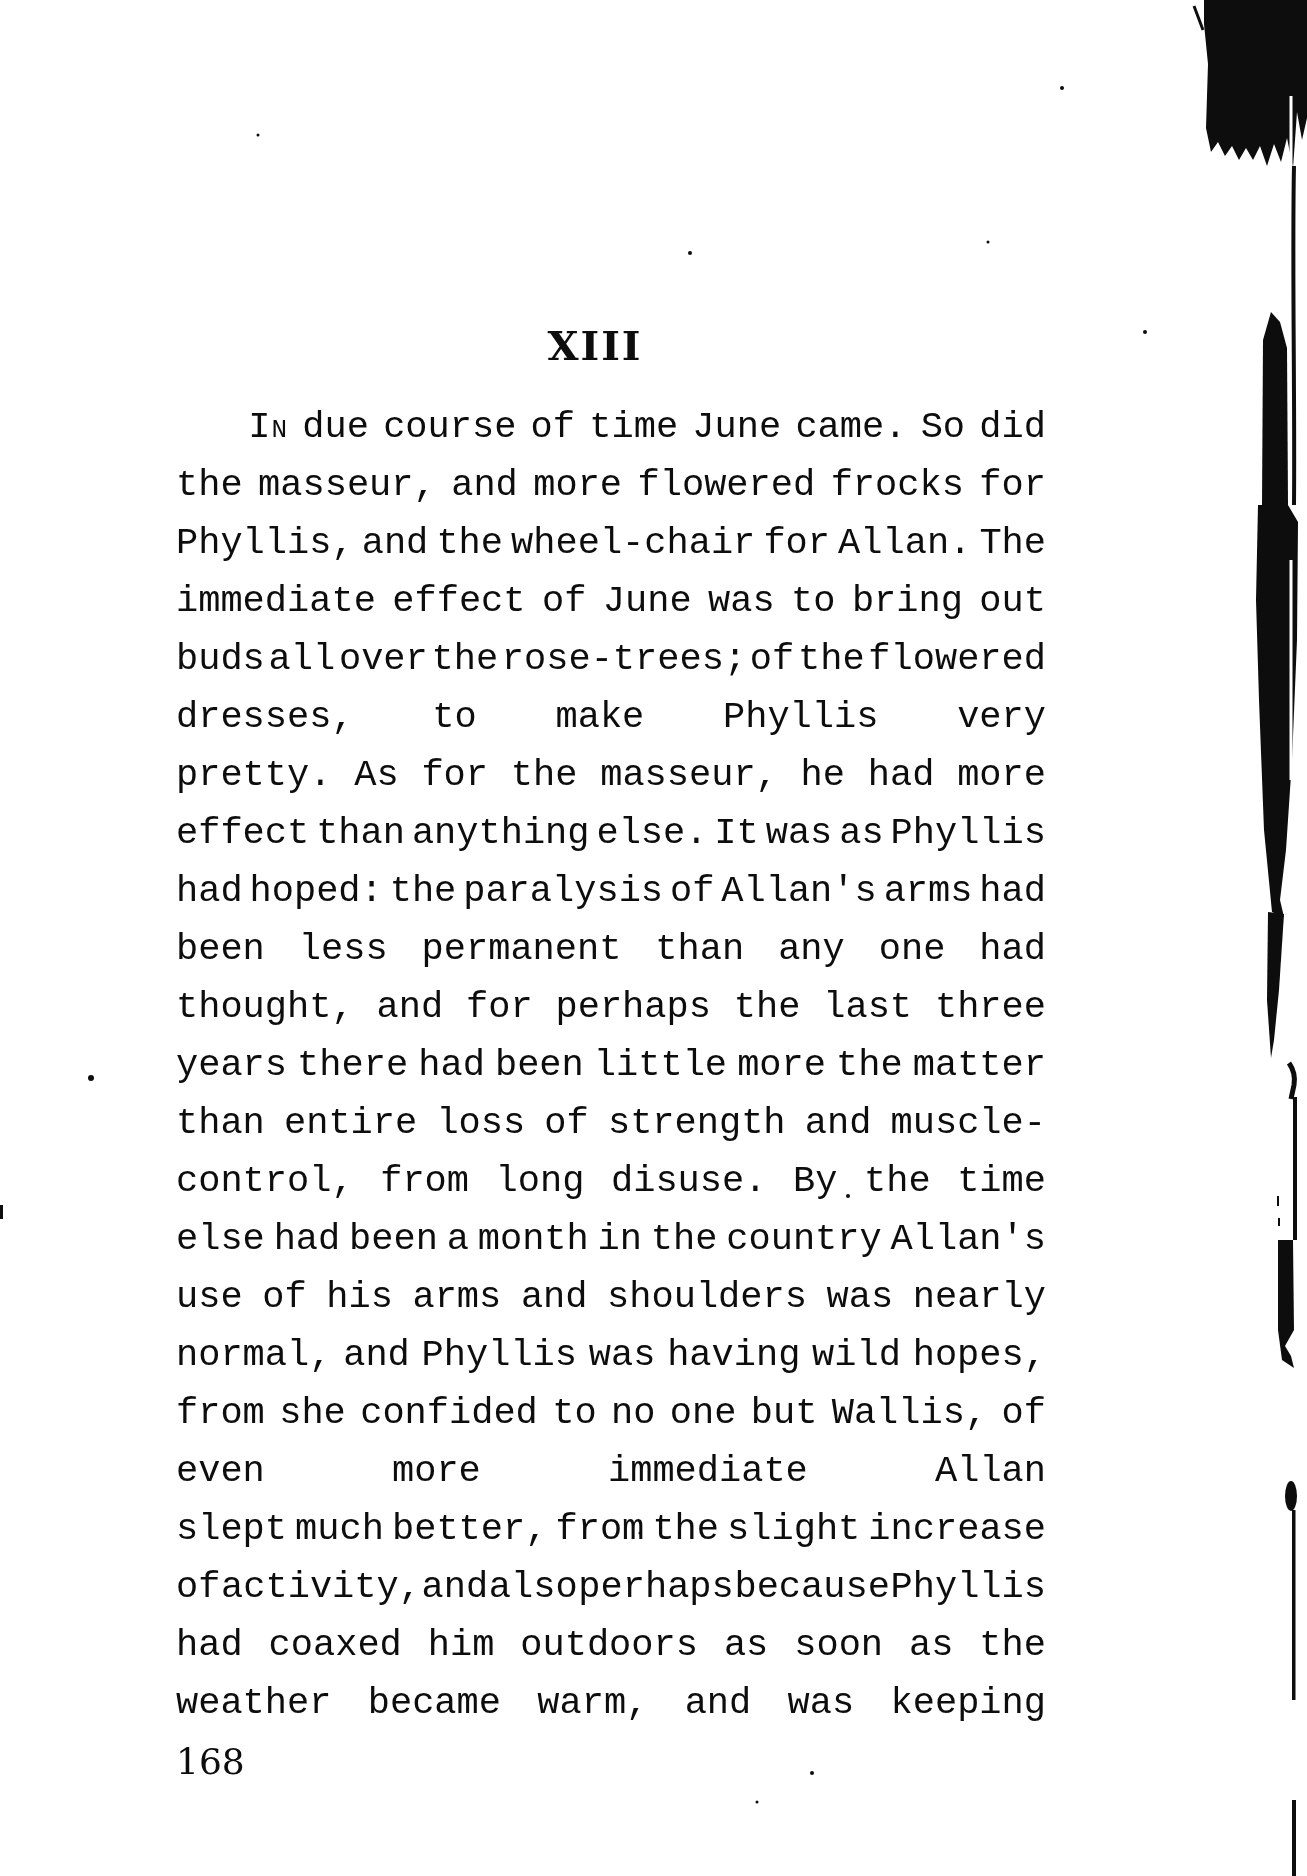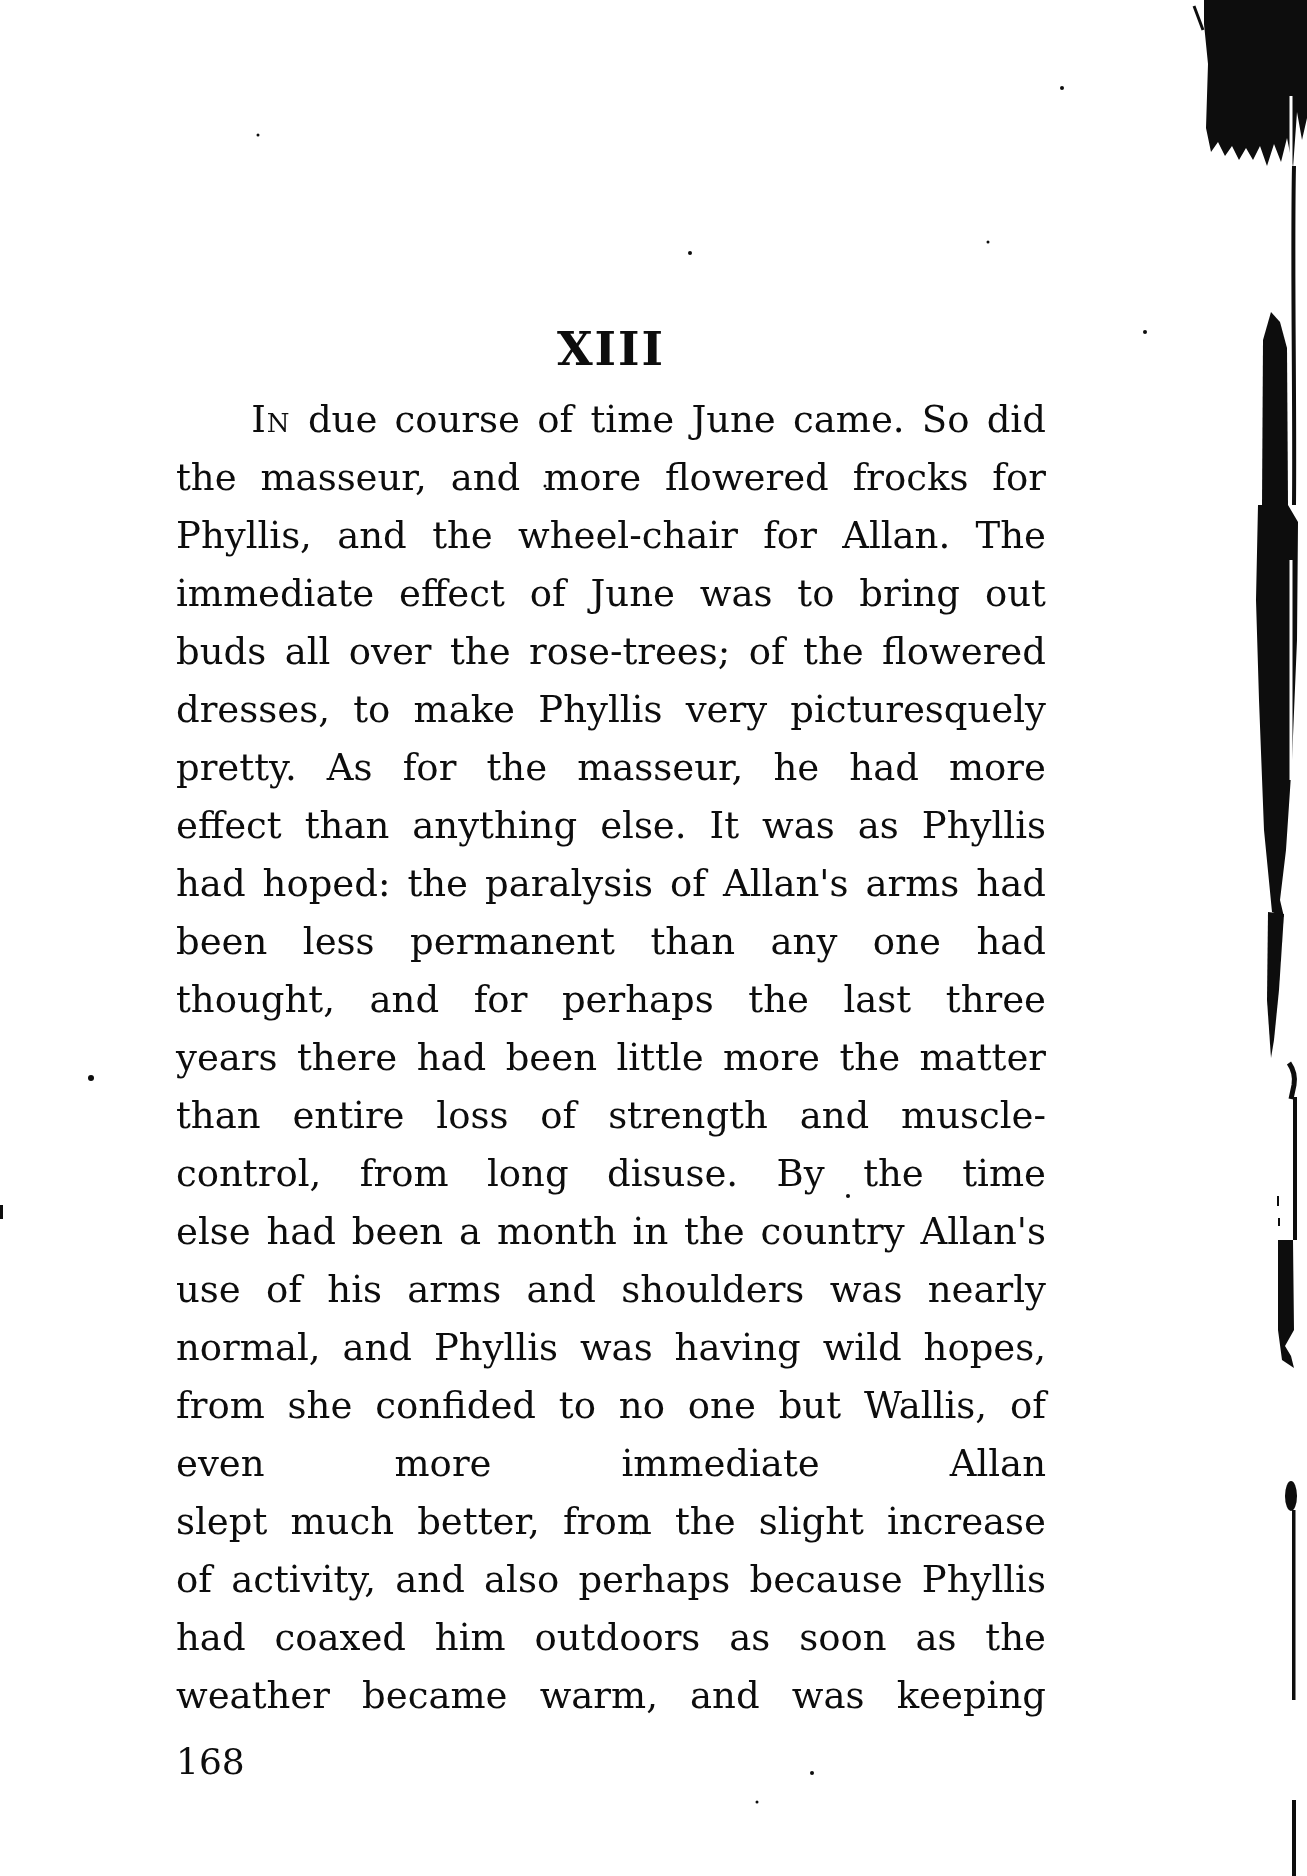--- a/index.html
+++ b/index.html
@@ -11,42 +11,43 @@
     position: relative;
     width: 1307px;
     height: 1876px;
     background: #ffffff;
     overflow: hidden;
     font-family: "DejaVu Serif", "Liberation Serif", serif;
     color: #0d0d0d;
   }
   .chapter-heading {
     position: absolute;
-    left: 176px;
+    left: 160px;
     top: 326px;
     width: 870px;
     text-align: center;
-    font-size: 46px;
+    font-size: 40px;
     font-weight: 700;
     letter-spacing: 2px;
     line-height: 1;
   }
   .body-text {
     position: absolute;
     left: 176px;
     top: 398px;
     width: 870px;
     font-size: 37px;
   }
   .line {
     display: flex;
     justify-content: space-between;
-    align-items: flex-start;
+    align-items: center;
     height: 58px;
     overflow: visible;
+    font-family: Liberation Mono, monospace;
   }
   .w { white-space: pre; }
   .indent { width: 58px; flex: 0 0 58px; }
   
   .line:first-child span.w:first-of-type {
     font-variant: small-caps;
     letter-spacing: 1px;
   }
   .page-number {
     position: absolute;
@@ -121,21 +122,20 @@
         <span class="w">of</span>
         <span class="w">the</span>
         <span class="w">flowered</span>
       </div>
       <div class="line">
         <span class="w">dresses,</span>
         <span class="w">to</span>
         <span class="w">make</span>
         <span class="w">Phyllis</span>
         <span class="w">very</span>
-        <span class="w">picturesquely</span>
       </div>
       <div class="line">
         <span class="w">pretty.</span>
         <span class="w">As</span>
         <span class="w">for</span>
         <span class="w">the</span>
         <span class="w">masseur,</span>
         <span class="w">he</span>
         <span class="w">had</span>
         <span class="w">more</span>

